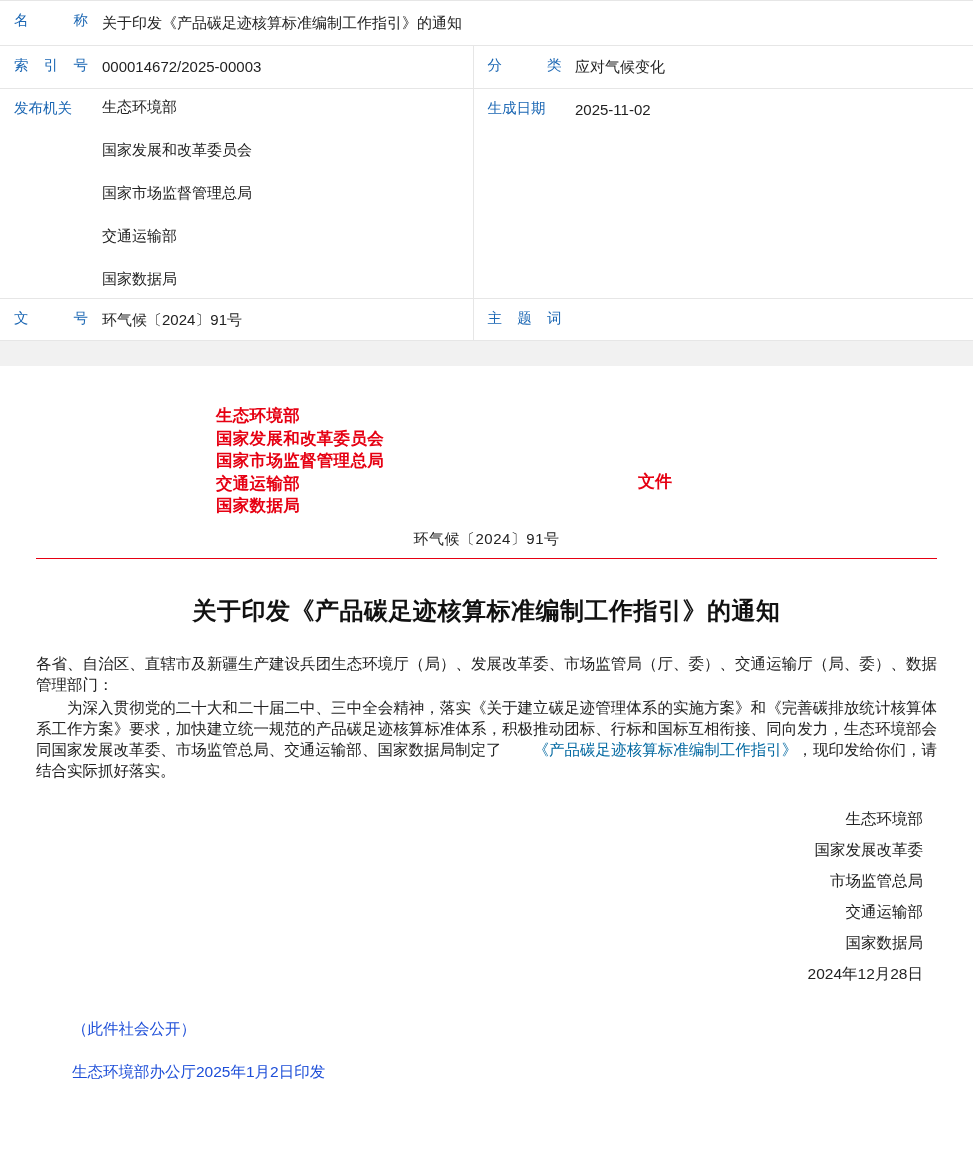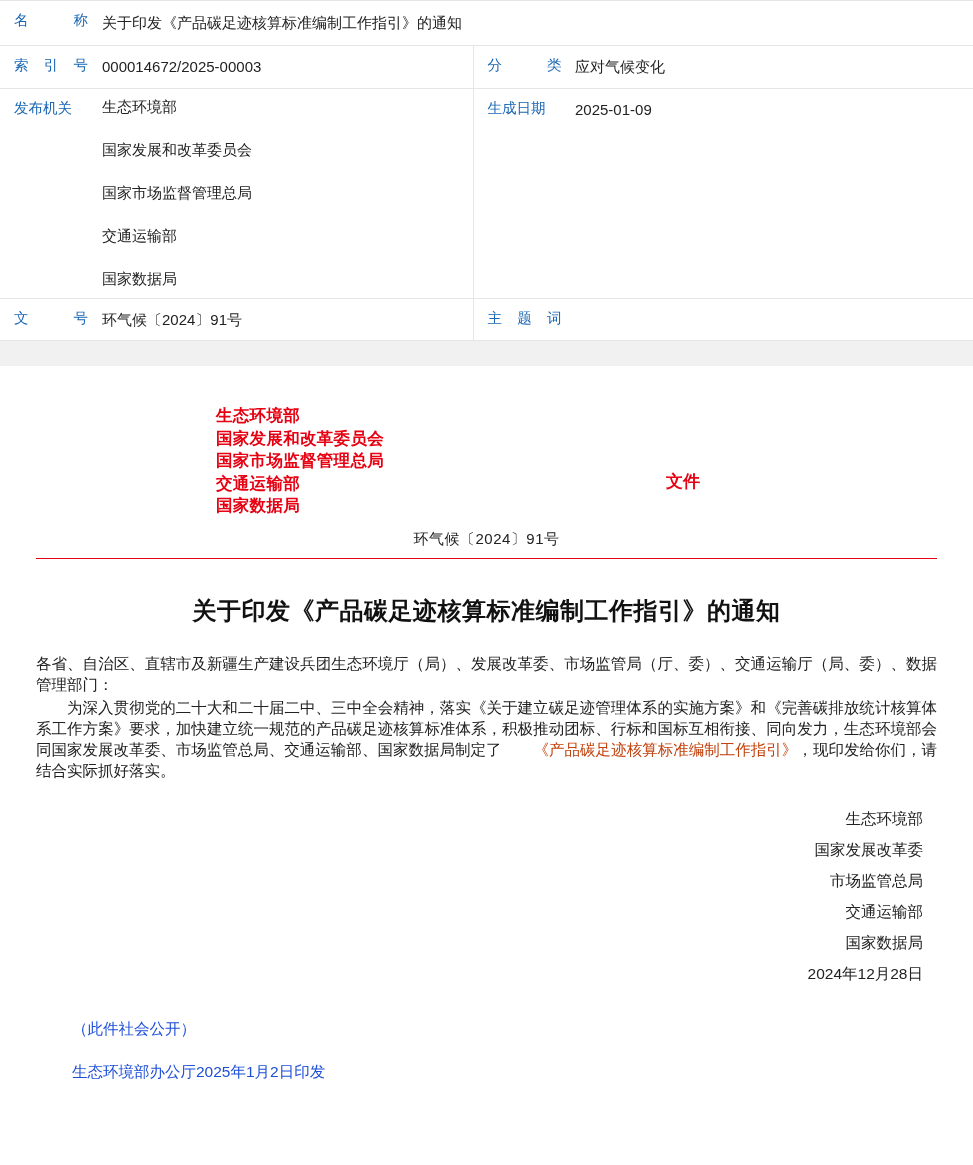--- a/index.html
+++ b/index.html
@@ -82,21 +82,21 @@
     left: 180px;
     top: 38px;
     color: #e60012;
     font-weight: bold;
     font-size: 16.5px;
     line-height: 22.5px;
     letter-spacing: 0.3px;
   }
   .red-wenjian {
     position: absolute;
-    left: 630px;
+    left: 602px;
     top: 104px;
     color: #e60012;
     font-weight: bold;
     font-size: 17px;
   }
   .doc-number {
     text-align: center;
     font-size: 15px;
     color: #222;
     padding-top: 52px;
@@ -116,21 +116,21 @@
     letter-spacing: 0.5px;
   }
   .para {
     font-size: 15.5px;
     line-height: 21px;
     color: #222;
     text-align: justify;
     margin: 0 0 2px 0;
   }
   .para.indent { text-indent: 2em; }
-  .link-blue { color: #c2410c; margin-left: 32px; }
+  .link-blue { color: #0369a1; margin-left: 32px; }
 
   .signoff {
     margin-top: 22px;
     text-align: right;
     font-size: 15.5px;
     line-height: 31px;
     color: #222;
     padding-right: 14px;
   }
   .footnote {
@@ -184,21 +184,21 @@
       <td class="meta-value">
         <div class="issuer-list">
           <div>生态环境部</div>
           <div>国家发展和改革委员会</div>
           <div>国家市场监督管理总局</div>
           <div>交通运输部</div>
           <div>国家数据局</div>
         </div>
       </td>
       <td class="meta-label divider-cell meta-cell-pad-top">生成日期</td>
-      <td class="meta-value">2025-01-09</td>
+      <td class="meta-value">2025-11-02</td>
     </tr>
     <tr>
       <td class="meta-label">
         <span class="spread">
             <span>文</span>
             <span>号</span>
           </span>
       </td>
       <td class="meta-value">环气候〔2024〕91号</td>
       <td class="meta-label divider-cell">

